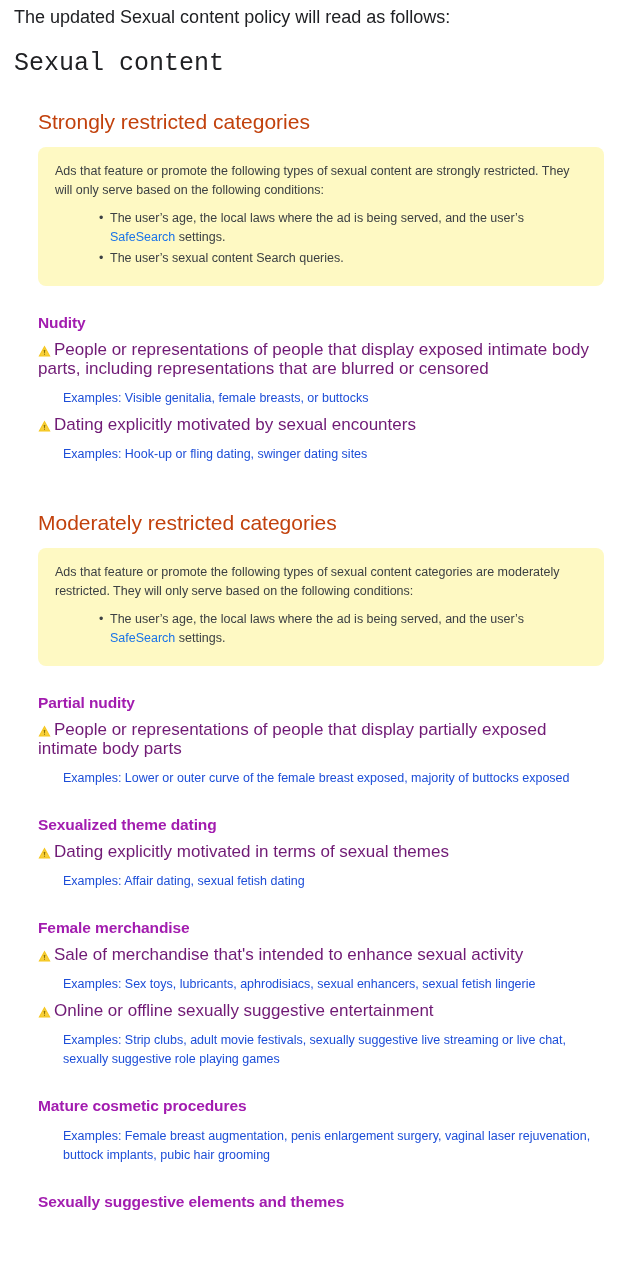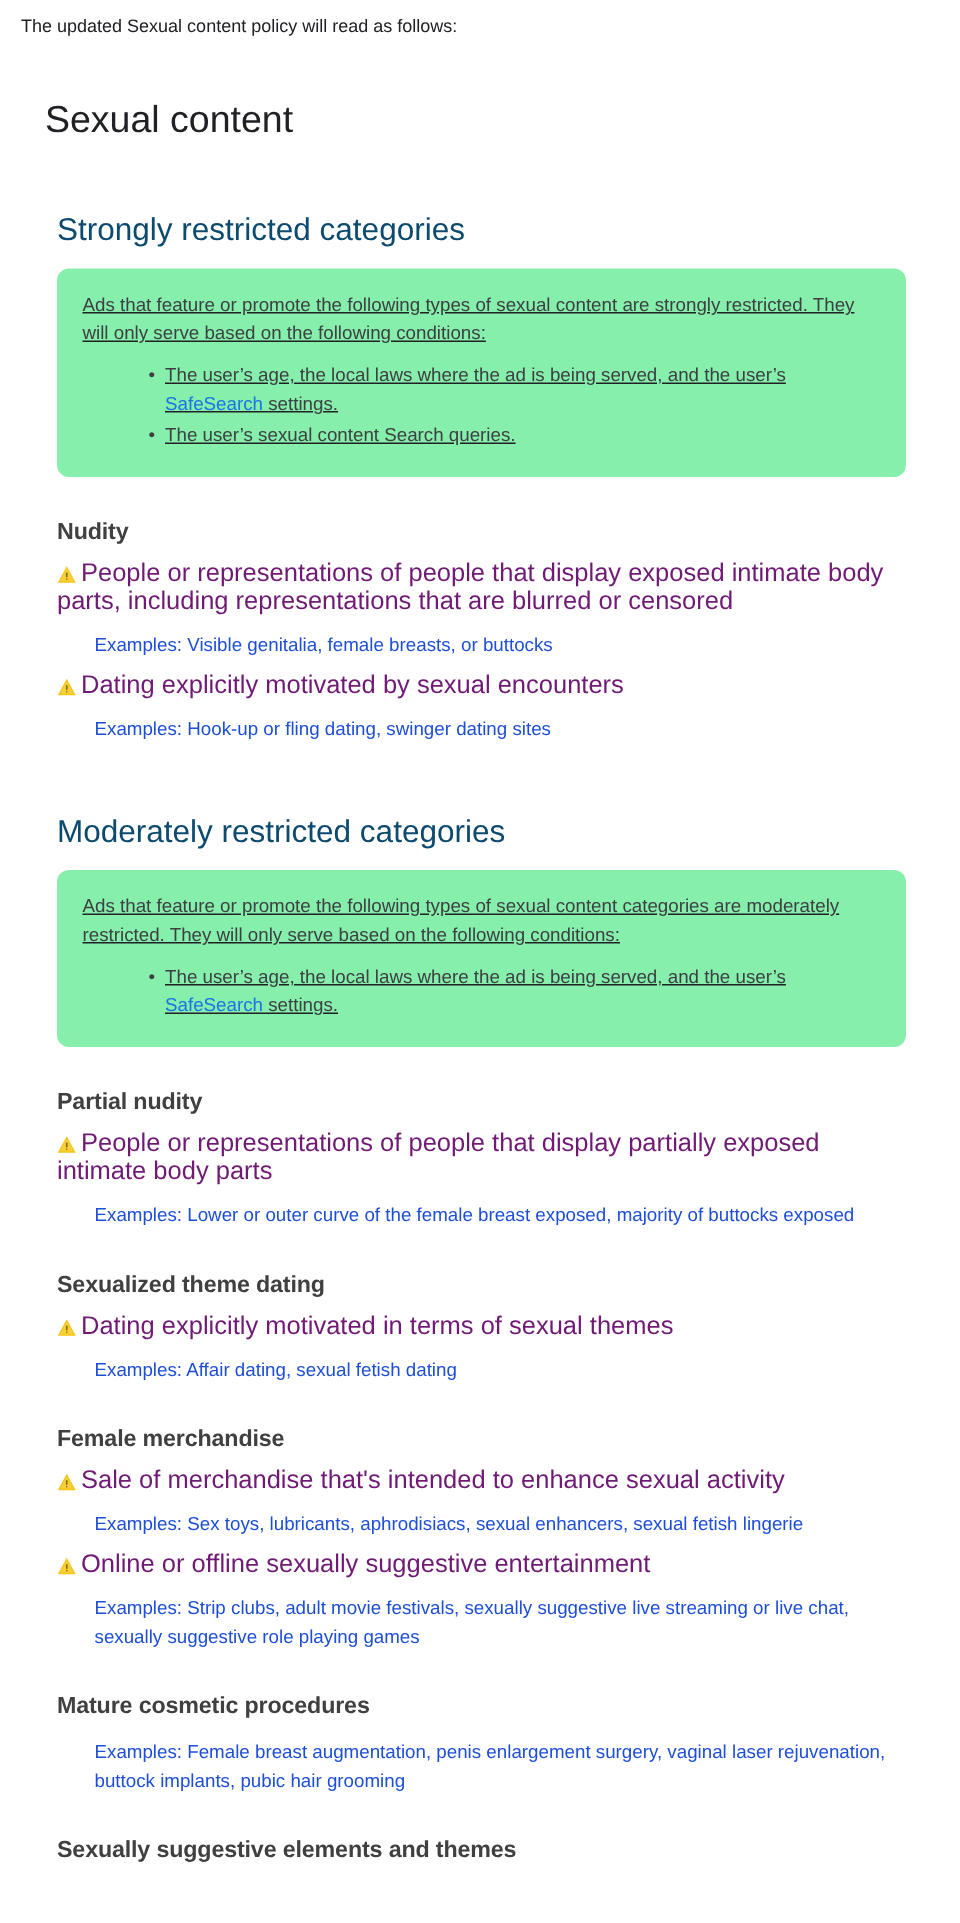--- a/index.html
+++ b/index.html
@@ -17,61 +17,61 @@
   }
 
   .page {
     width: 640px;
     padding: 0;
     position: relative;
   }
 
   
   .intro {
-    font-size: 12px;
+    font-size: 18px;
     line-height: 17px;
     color: #202124;
     margin: 0;
     padding: 9px 14px 0 14px;
   }
 
   
   .h1 {
     font-size: 25px;
     font-weight: 400;
     line-height: 32px;
     color: #202124;
-    margin: 16px;
+    margin: 0;
     padding: 22px 14px 0 14px;
     letter-spacing: 0;
+    font-family: Liberation Mono, monospace;
   }
 
   
   .col {
     padding: 0 36px 0 38px;
   }
 
   
   .h2 {
     font-size: 21px;
     font-weight: 400;
     line-height: 28px;
-    color: #0c4a6e;
+    color: #c2410c;
     margin: 0;
     padding: 28px 0 0 0;
   }
   .h2.tight { padding-top: 27px; }
 
   
   .callout {
-    background: #86efac;
+    background: #fef9c3;
     border-radius: 8px;
     margin: 11px 0 0 0;
     padding: 15px 16px 18px 17px;
-    text-decoration: underline;
   }
   .callout p {
     margin: 0;
     font-size: 12.5px;
     line-height: 19px;
     color: #3c4043;
   }
   .callout ul {
     margin: 9px 0 0 0;
     padding: 0 0 0 44px;
@@ -98,21 +98,21 @@
     color: #1a73e8;
     text-decoration: none;
     cursor: pointer;
   }
 
   
   .h3 {
     font-size: 15.5px;
     font-weight: 700;
     line-height: 21px;
-    color: #404040;
+    color: #a21caf;
     margin: 0;
     padding: 26px 0 0 0;
     letter-spacing: -0.1px;
   }
 
   
   .def {
     font-size: 17px;
     line-height: 19px;
     color: #701a75;

